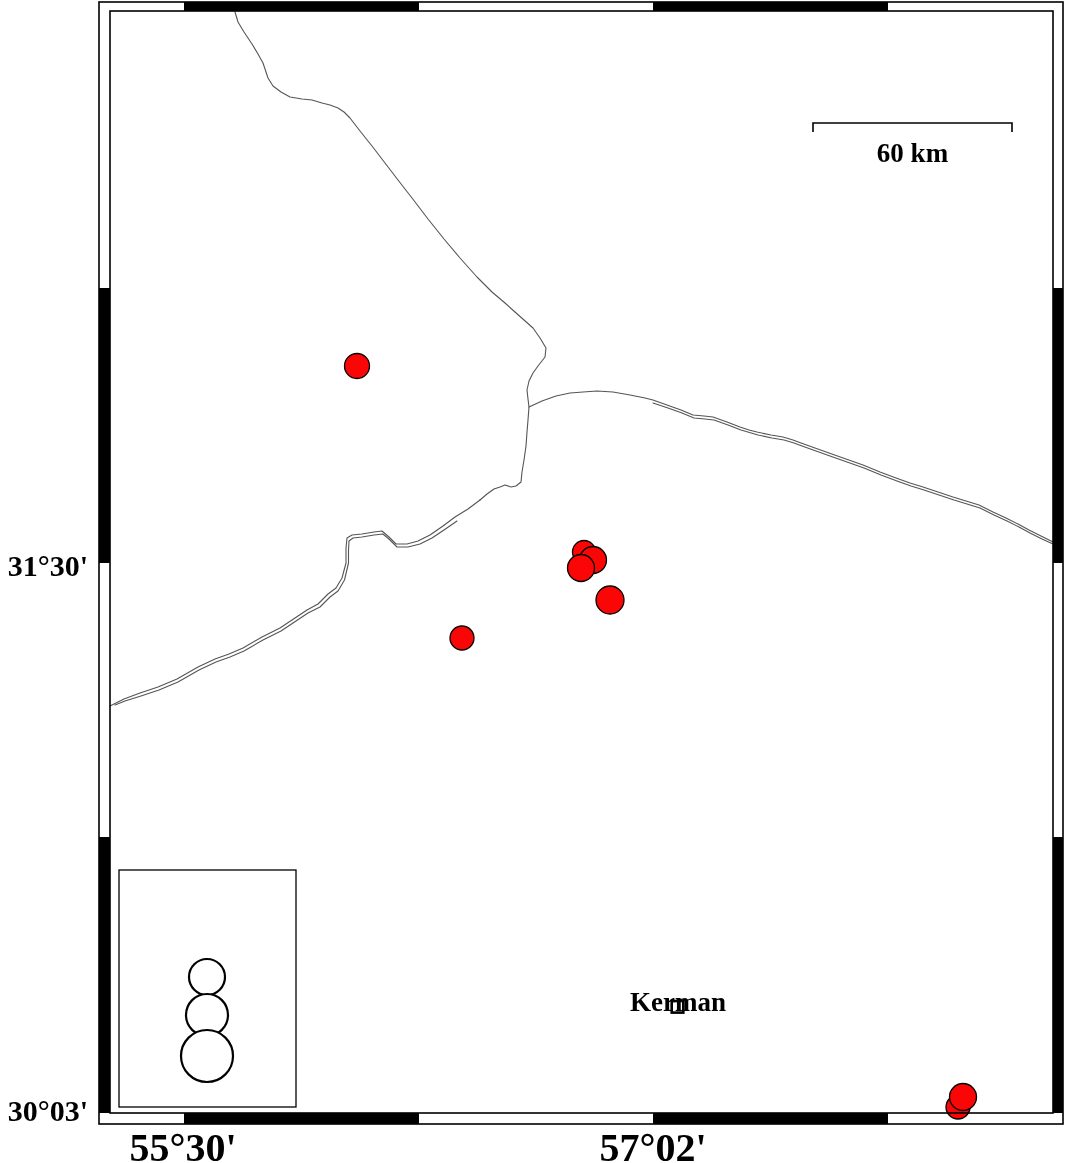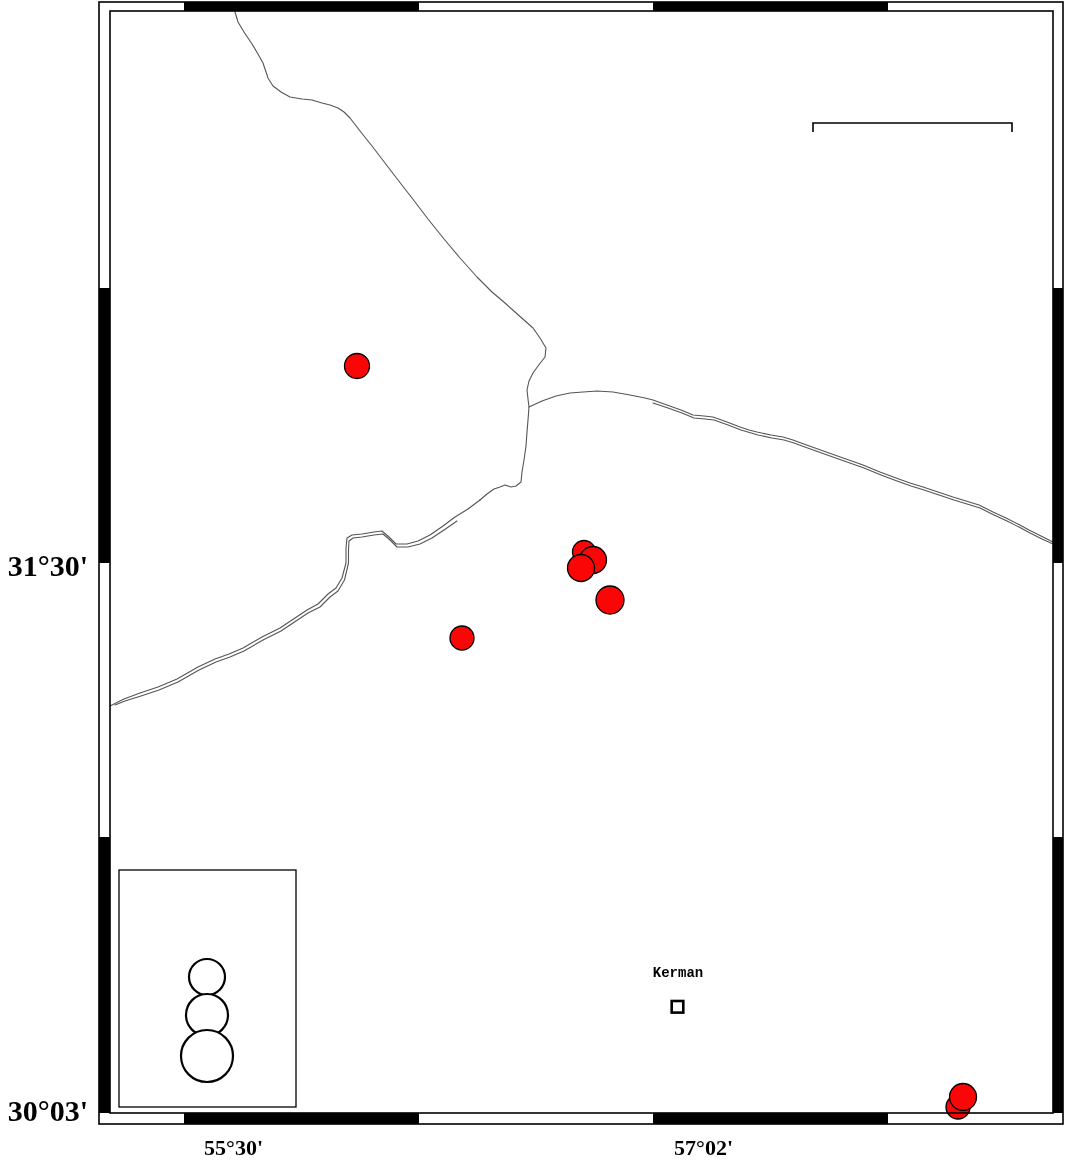--- a/index.html
+++ b/index.html
@@ -13,25 +13,25 @@
   #map-svg{position:absolute;left:0;top:0;}
   .maplabel{
     position:absolute;
     font-weight:bold;
     color:#000;
     white-space:nowrap;
   }
   .lat-label{left:0;width:88px;text-align:right;font-size:30px;line-height:30px;}
   #lat-label-upper{top:551px;font-family:Liberation Serif, serif;}
   #lat-label-lower{top:1096px;}
-  .lon-label{width:160px;text-align:right;font-size:22px;line-height:30px;}
+  .lon-label{width:160px;text-align:center;font-size:40px;line-height:30px;}
   #lon-label-left{left:103px;top:1133px;}
   #lon-label-right{left:573px;top:1133px;}
   #scale-label{left:813px;top:139px;width:199px;text-align:center;font-size:27px;line-height:28px;}
-  #city-label{left:598px;top:962px;width:160px;text-align:center;font-size:14px;line-height:22px;font-family:Liberation Mono, monospace;}
+  #city-label{left:598px;top:991px;width:160px;text-align:center;font-size:27px;line-height:22px;}
 </style>
 </head>
 <body>
 
 <div id="stage">
   <svg id="map-svg" width="1066" height="1163" viewBox="0 0 1066 1163" xmlns="http://www.w3.org/2000/svg">
       <polyline points="235,12 238,22 244,32 252,44 258,54 263,63 268,78 273,86 281,92 290,97 302,99 312,100 322,103 330,105 338,108 344,112 350,118 360,131 372,146 385,163 398,180 412,198 428,219 444,239 460,258 477,277 492,292 505,303 515,312 524,320 533,328 540,338 546,348 545,357 538,366 533,373 529,381 527,390 528,399 529,407 528,420 527,432 526,446 524,460 522,472 521,482 516,486 511,487 505,485 500,487 494,489 487,494 480,500" fill="none" stroke="#555555" stroke-width="1.1" stroke-linejoin="round" stroke-linecap="round"></polyline>
       <polyline points="480,500 468,509 455,517 443,526 430,535 418,541 407,544 396,544 389,537 382,531 374,532 362,534 352,535 347,538 346,548 346,563 342,578 336,588 328,594 318,604 307,610 295,618 280,628 262,637 243,648 229,654 215,659 198,667 177,679 158,687 140,693 124,699 110,706" fill="none" stroke="#555555" stroke-width="1.1" stroke-linejoin="round" stroke-linecap="round"></polyline>
       <polyline points="457,521 444,530 432,538 420,544 408,547 397,547 390,540 383,534 374,535 362,537 353,538 349,541 348.5,550 348.5,563 344.5,580 338,591 330,597 320,607 308,613 296,621 281,631 263,640 244,651 230,657 216,662 199,670 178,682 159,690 141,696 125,701 115,705" fill="none" stroke="#555555" stroke-width="1.1" stroke-linejoin="round" stroke-linecap="round"></polyline>
       <polyline points="529,407 542,401 556,396 570,393 583,392 597,391 613,392 630,395 645,398 653,400 667,405 681,410 693,415 704,416 713,417 727,422 740,427 749,430 757,432 771,435 783,437 793,440 801,443 815,448 829,453 846,459 863,465 880,472 896,478 910,483 923,487 938,492 953,497 966,501 979,505 993,512 1006,518 1018,524 1029,530 1041,536 1053,542" fill="none" stroke="#555555" stroke-width="1.1" stroke-linejoin="round" stroke-linecap="round"></polyline>
@@ -63,15 +63,16 @@
     </svg>
 
   <div class="maplabel lat-label" id="lat-label-upper">31°30'</div>
 
   <div class="maplabel lat-label" id="lat-label-lower">30°03'</div>
 
   <div class="maplabel lon-label" id="lon-label-left">55°30'</div>
 
   <div class="maplabel lon-label" id="lon-label-right">57°02'</div>
 
+  <div class="maplabel" id="scale-label">60 km</div>
 
   <div class="maplabel" id="city-label">Kerman</div>
 </div>
 
 </body></html>

